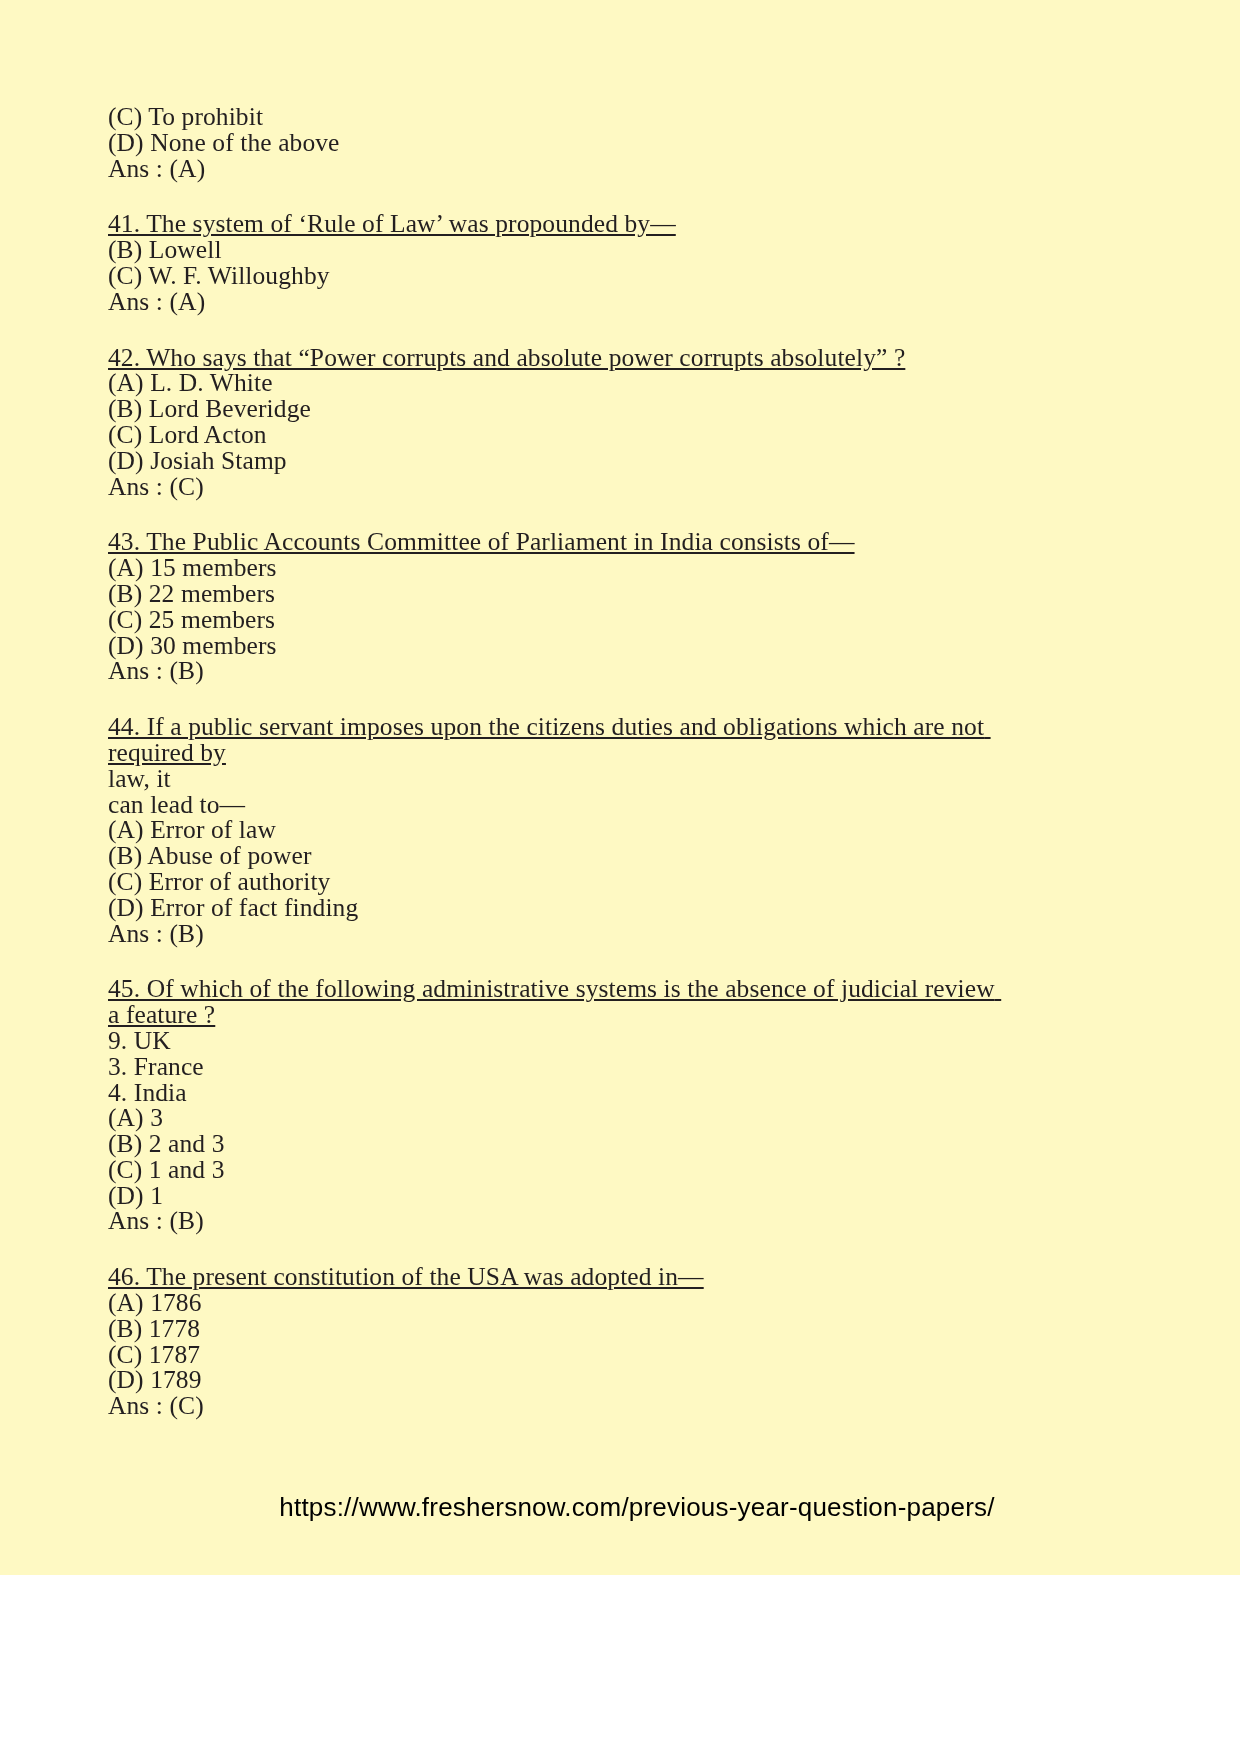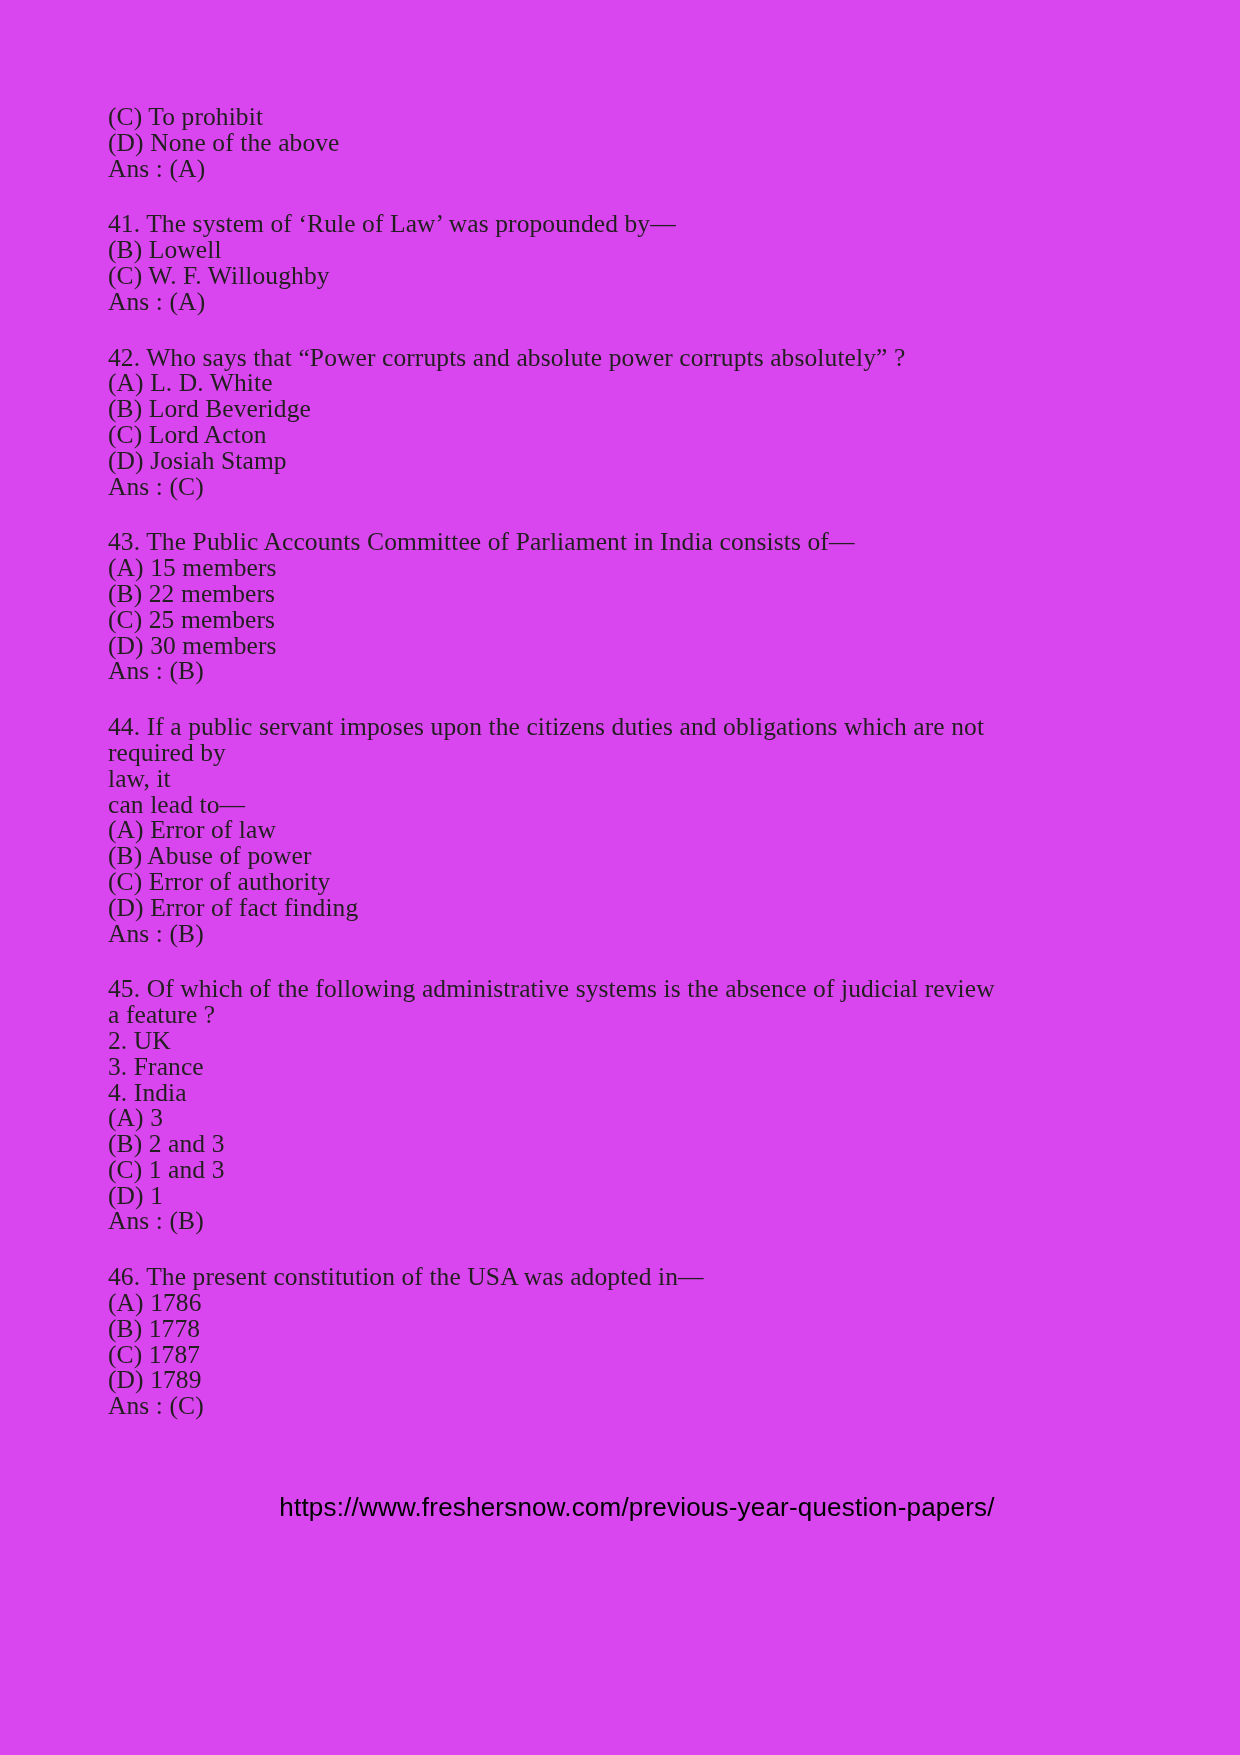--- a/index.html
+++ b/index.html
@@ -12,22 +12,22 @@
     height: 1755px;
     position: relative;
     font-family: "Liberation Serif", "DejaVu Serif", serif;
     color: #231f20;
     overflow: hidden;
   }
   .page {
     position: absolute;
     left: 0; top: 0;
     width: 1240px;
-    height: 1755px;
-    background: #d946ef;
+    height: 1575px;
+    background: #fef9c3;
   }
   .content {
     position: absolute;
     left: 108px;
     top: 104px;
     width: 1000px;
   }
   .block {
     margin: 0 0 30px 0;
   }
@@ -37,20 +37,21 @@
   .line {
     font-size: 25.5px;
     line-height: 25.8px;
     letter-spacing: 0.1px;
     white-space: pre-wrap;
     color: #231f20;
     font-family: "Liberation Serif", "DejaVu Serif", serif;
   }
   .qline {
     max-width: 900px;
+    text-decoration: underline;
   }
   .footer {
     position: absolute;
     left: 17px;
     top: 1492px;
     width: 1240px;
     text-align: center;
   }
   .footer-url {
     display: inline-block;
@@ -105,21 +106,21 @@
       <div class="line">can lead to—</div>
       <div class="line">(A) Error of law</div>
       <div class="line">(B) Abuse of power</div>
       <div class="line">(C) Error of authority</div>
       <div class="line">(D) Error of fact finding</div>
       <div class="line">Ans : (B)</div>
     </div>
 
     <div class="block">
       <div class="line qline">45. Of which of the following administrative systems is the absence of judicial review a feature ?</div>
-      <div class="line">2. UK</div>
+      <div class="line">9. UK</div>
       <div class="line">3. France</div>
       <div class="line">4. India</div>
       <div class="line">(A) 3</div>
       <div class="line">(B) 2 and 3</div>
       <div class="line">(C) 1 and 3</div>
       <div class="line">(D) 1</div>
       <div class="line">Ans : (B)</div>
     </div>
 
     <div class="block">

